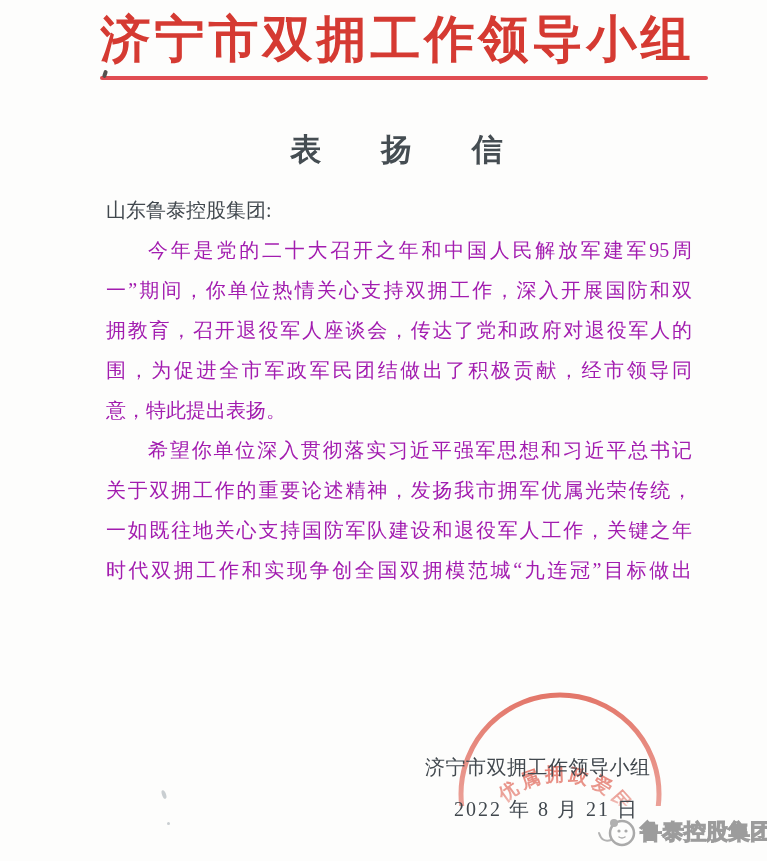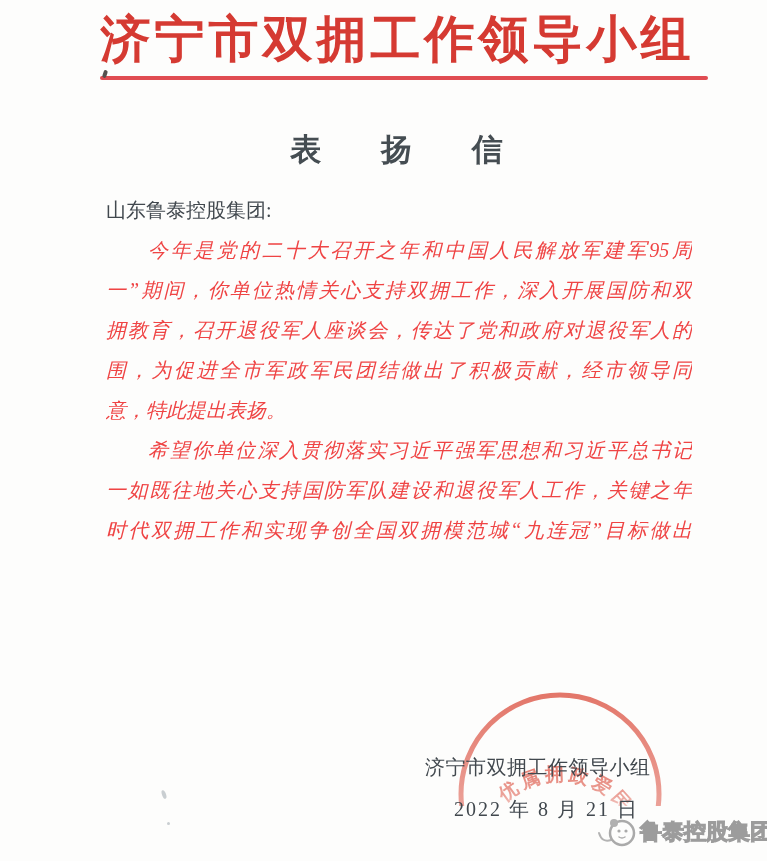--- a/index.html
+++ b/index.html
@@ -31,22 +31,21 @@
     font-size:31px;font-weight:bold;letter-spacing:26px;
     color:#454d52;white-space:nowrap;
   }
   
   .salutation{
     position:absolute;left:106px;top:190px;width:586px;height:40px;
     font-size:20px;line-height:40px;color:#41484e;
   }
   .body-block{
     position:absolute;left:106px;top:230px;width:586px;
-    color:#ef4444;
-    font-style:italic;
+    color:#a21caf;
   }
   .bl{
     height:40px;line-height:40px;font-size:20px;
     text-align:justify;text-justify:inter-character;
     overflow:hidden;
   }
   .j{text-align-last:justify;}
   .ind{text-indent:42px;}
   
   .signature{
@@ -92,20 +91,21 @@
 
   <div class="salutation">山东鲁泰控股集团:</div>
 
   <div class="body-block">
     <div class="bl j ind">今年是党的二十大召开之年和中国人民解放军建军95周</div>
     <div class="bl j">一”期间，你单位热情关心支持双拥工作，深入开展国防和双</div>
     <div class="bl j">拥教育，召开退役军人座谈会，传达了党和政府对退役军人的</div>
     <div class="bl j">围，为促进全市军政军民团结做出了积极贡献，经市领导同</div>
     <div class="bl">意，特此提出表扬。</div>
     <div class="bl j ind">希望你单位深入贯彻落实习近平强军思想和习近平总书记</div>
+    <div class="bl j">关于双拥工作的重要论述精神，发扬我市拥军优属光荣传统，</div>
     <div class="bl j">一如既往地关心支持国防军队建设和退役军人工作，关键之年</div>
     <div class="bl j">时代双拥工作和实现争创全国双拥模范城“九连冠”目标做出</div>
   </div>
 
   <div class="seal">
     <svg width="244" height="132" viewBox="0 0 244 132">
       <defs>
         <linearGradient id="sealfade" x1="0" y1="0" x2="0" y2="1">
           <stop offset="0" stop-color="#e0685a" stop-opacity="0.9"></stop>
           <stop offset="0.6" stop-color="#e0685a" stop-opacity="0.6"></stop>

